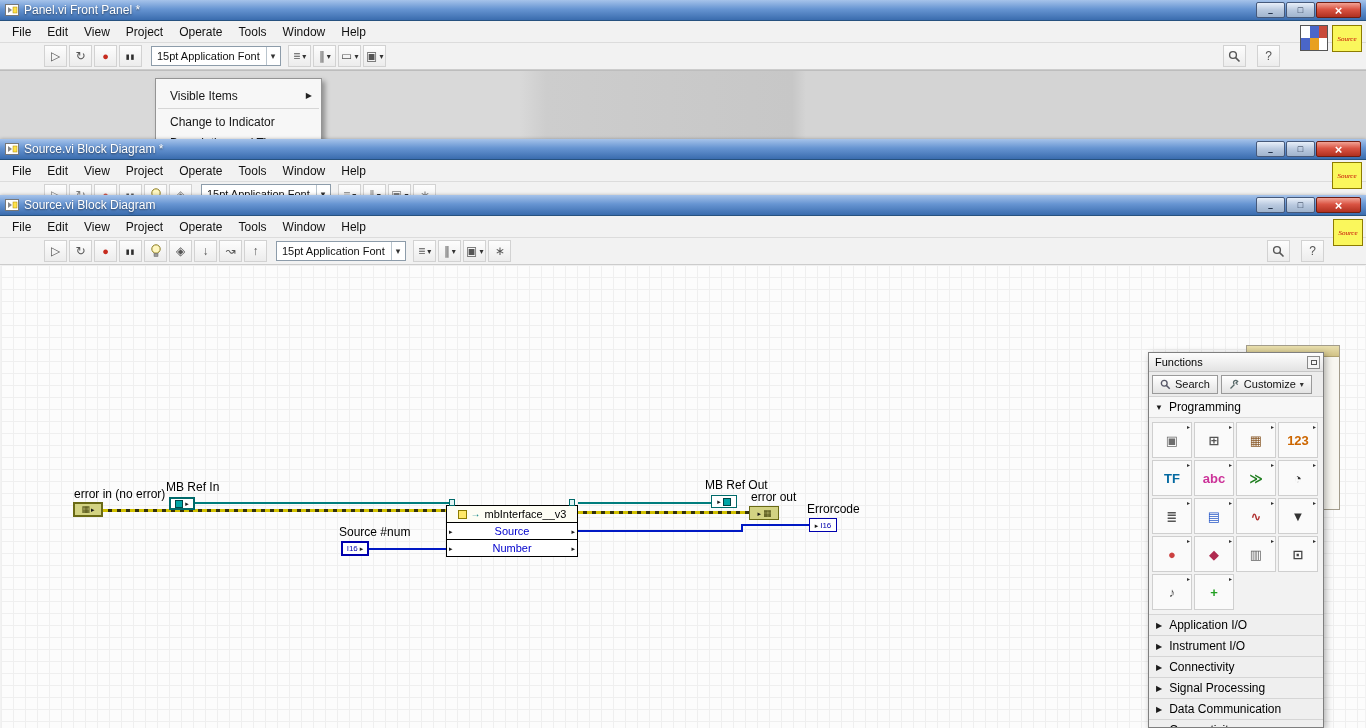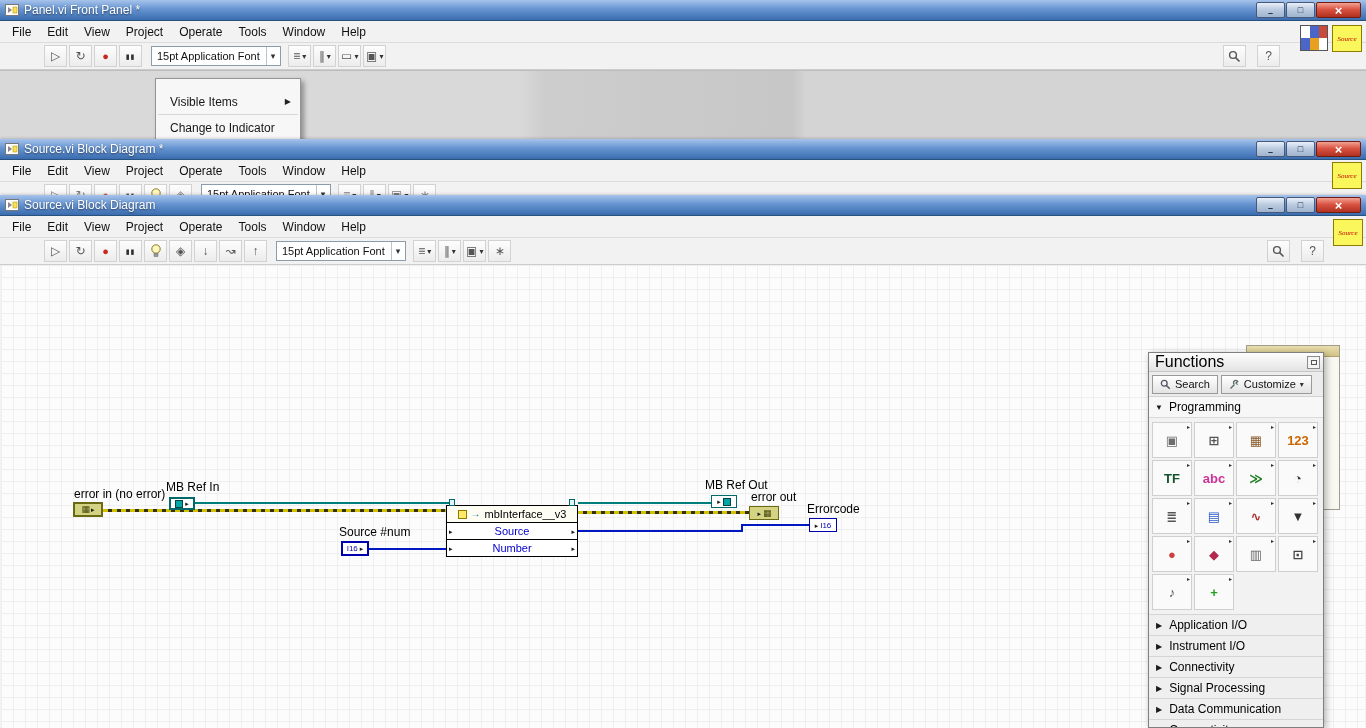--- a/index.html
+++ b/index.html
@@ -43,22 +43,22 @@
   .tb-right{position:absolute;display:flex;gap:9px;top:2px;}
   .vi-ico{position:absolute;width:30px;height:27px;background:#faf75c;border:1px solid #8d7c00;
     display:flex;align-items:center;justify-content:center;font-size:7px;font-style:italic;
     font-family:"Liberation Serif","DejaVu Serif",serif;color:#c40000;z-index:3;}
   .conn-ico{position:absolute;z-index:3;display:flex;}
 
   .fp-content{position:absolute;left:0;right:0;top:70px;bottom:0;border-top:1px solid #bdbdbd;
     background:linear-gradient(90deg,#d9d9d9 0%,#d9d9d9 38%,#cdcdcd 40%,#c7c7c7 58%,#d4d4d4 59%,#d4d4d4 100%);}
 
   
-  .ctxmenu{position:absolute;left:155px;top:78px;width:146px;z-index:2;background:#f7f7f7;
-    border:1px solid #949494;box-shadow:3px 3px 5px rgba(0,0,0,.35);padding:12px 0;}
+  .ctxmenu{position:absolute;left:155px;top:78px;width:167px;z-index:2;background:#f7f7f7;
+    border:1px solid #949494;box-shadow:3px 3px 5px rgba(0,0,0,.35);padding:6px 0;}
   .ctx-item{height:21px;display:flex;align-items:center;justify-content:space-between;padding:0 9px 0 14px;font-size:12px;color:#161616;}
   .ctx-arrow{font-size:8px;color:#222;}
   .ctx-sep{height:1px;background:#d6d6d6;margin:2px 2px;}
 
   
   .diagram{position:absolute;left:1px;right:1px;top:70px;bottom:0;background:#fcfcfc;overflow:hidden;
     background-image:linear-gradient(#efefef 1px,transparent 1px),linear-gradient(90deg,#efefef 1px,transparent 1px);
     background-size:12px 12px;}
   .dlabel{position:absolute;font-size:12px;color:#000;white-space:nowrap;}
   .wire{position:absolute;}
@@ -86,21 +86,21 @@
   .subvi-row{height:17px;border-top:1px solid #000;display:flex;align-items:center;justify-content:center;font-size:11px;color:#0000cc;position:relative;}
   .rarrow{position:absolute;font-style:normal;font-size:7px;color:#1a1a1a;top:50%;transform:translateY(-50%);line-height:1;}
   .rarrow.l{left:2px;} .rarrow.r{right:2px;}
 
   
   .bgwin{position:absolute;left:1246px;top:345px;width:94px;height:165px;z-index:5;background:#f8f7f1;border:1px solid #a29c8c;}
   .bgwin-top{height:11px;background:linear-gradient(#e9dfae,#d2c386);border-bottom:1px solid #b1a26e;}
   .palette{position:absolute;left:1148px;top:352px;width:176px;height:376px;z-index:6;background:#f0f0f0;
     border:1px solid #7f7f7f;box-shadow:2px 2px 7px rgba(0,0,0,.3);overflow:hidden;}
   .pal-title{height:19px;background:linear-gradient(#fdfdfd,#e3e3e3);border-bottom:1px solid #c6c6c6;
-    display:flex;align-items:center;padding:0 6px;font-size:16px;color:#000;position:relative;}
+    display:flex;align-items:center;padding:0 6px;font-size:11px;color:#000;position:relative;}
   .pal-close{position:absolute;right:3px;top:3px;width:13px;height:13px;border:1px solid #8a8a8a;background:#f5f5f5;
     display:flex;align-items:center;justify-content:center;}
   .pal-close i{width:6px;height:5px;border:1px solid #555;display:block;}
   .pal-toolbar{height:25px;display:flex;align-items:center;gap:3px;padding:0 3px;background:#ececec;border-bottom:1px solid #d2d2d2;}
   .pal-btn{height:19px;border:1px solid #9a9a9a;background:linear-gradient(#ffffff,#e3e3e3);
     display:inline-flex;align-items:center;gap:4px;font-size:11px;padding:0 7px;color:#111;}
   .pal-btn em{font-style:normal;font-size:8px;color:#333;}
   .pal-head{height:21px;display:flex;align-items:center;gap:6px;padding:0 6px;font-size:12px;background:#f7f7f7;border-bottom:1px solid #dadada;color:#000;}
   .head-arrow,.sec-arrow{font-style:normal;font-size:8px;color:#1a1a1a;}
   .pal-grid{display:grid;grid-template-columns:repeat(4,40px);gap:2px;padding:4px 3px;background:#f2f2f2;}
@@ -501,21 +501,21 @@
         </div>
         <div class="pal-cell">
           <span class="pal-glyph" style="color: rgb(138, 90, 42);">▦</span>
           <span class="pal-expand">▸</span>
         </div>
         <div class="pal-cell">
           <span class="pal-glyph" style="color: rgb(204, 102, 0);">123</span>
           <span class="pal-expand">▸</span>
         </div>
         <div class="pal-cell">
-          <span class="pal-glyph" style="color: #14532d;">TF</span>
+          <span class="pal-glyph" style="color: #0369a1;">TF</span>
           <span class="pal-expand">▸</span>
         </div>
         <div class="pal-cell">
           <span class="pal-glyph" style="color: rgb(204, 51, 153);">abc</span>
           <span class="pal-expand">▸</span>
         </div>
         <div class="pal-cell">
           <span class="pal-glyph" style="color: rgb(30, 125, 30);">≫</span>
           <span class="pal-expand">▸</span>
         </div>

